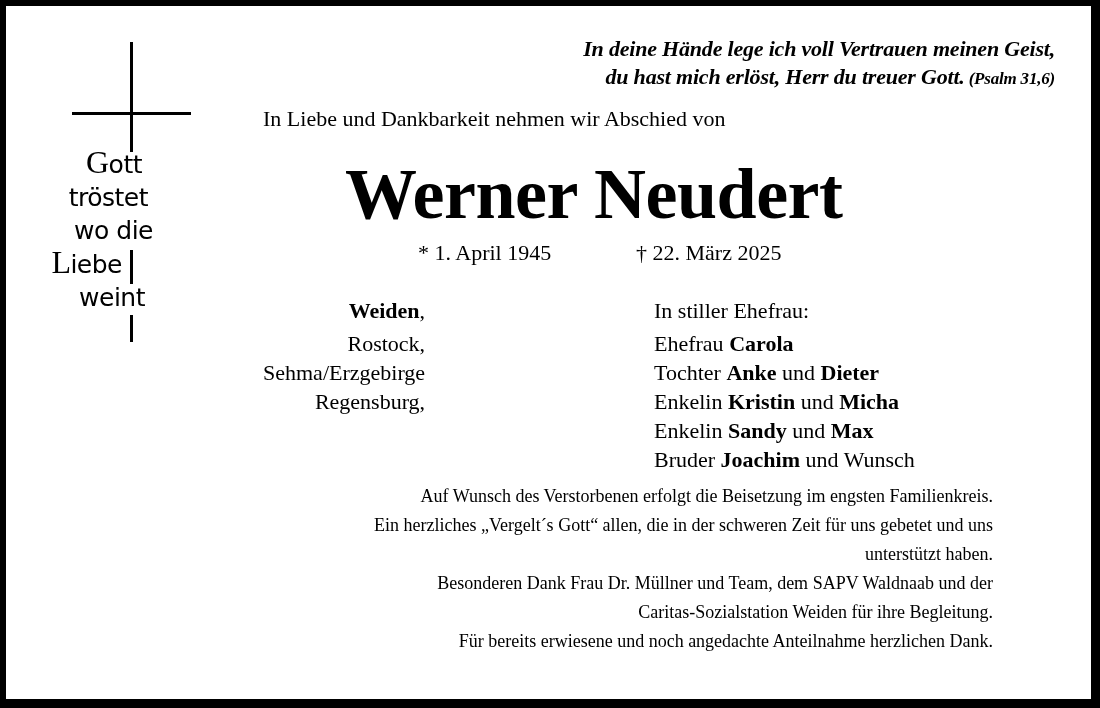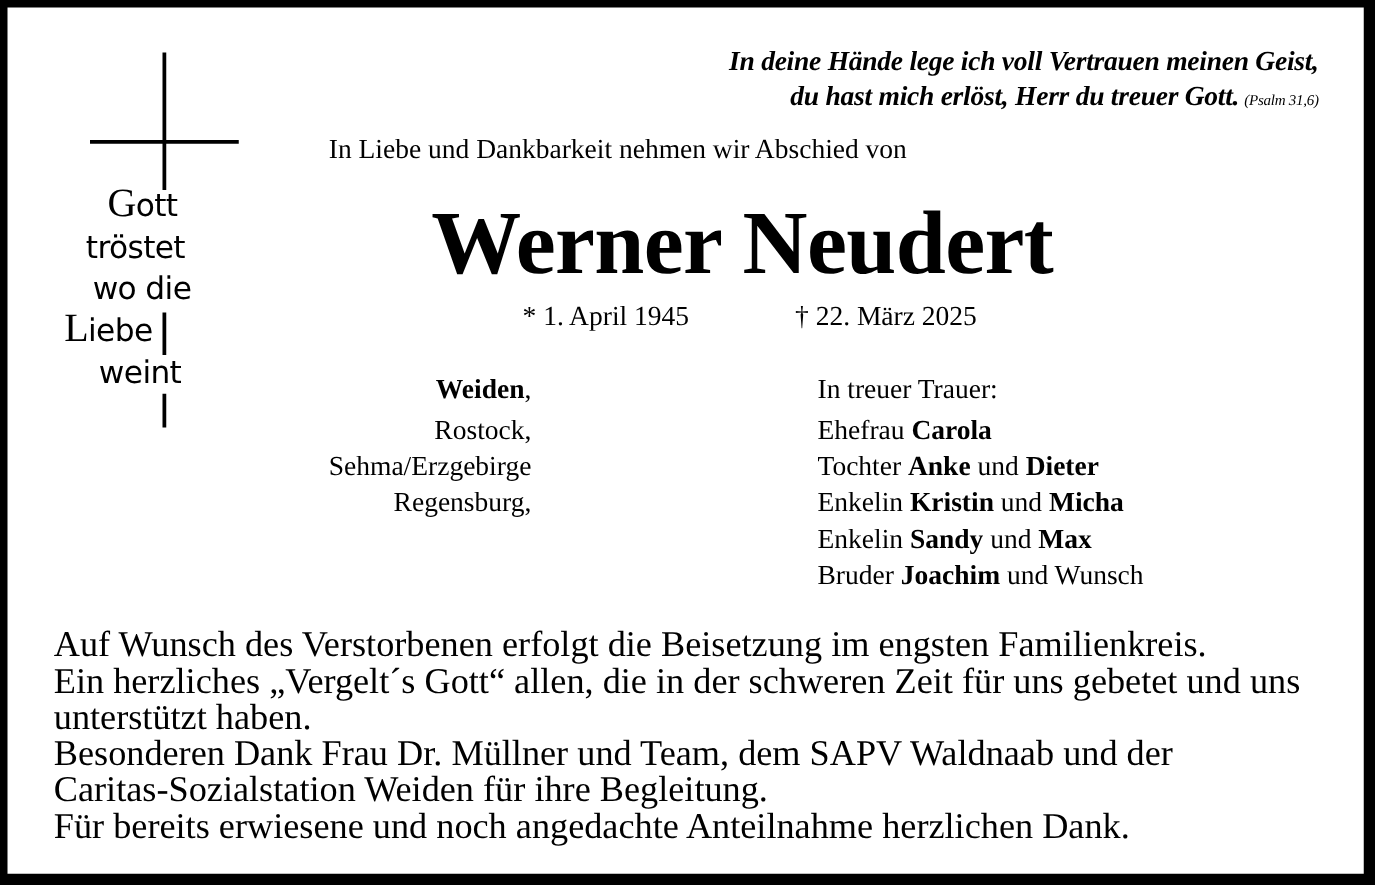--- a/index.html
+++ b/index.html
@@ -57,23 +57,23 @@
       font-style: italic;
       font-weight: bold;
       font-size: 22px;
       text-align: right;
       white-space: nowrap;
       letter-spacing: -0.2px;
     }
     .quote-1 { top: 36px; }
     .quote-2 { top: 64px; }
     .quote-ref {
-      font-weight: normal;
+      font-weight: bold;
       font-style: italic;
-      font-size: 12px;
+      font-size: 17px;
       margin-left: 4px;
     }
 
     .intro {
       left: 263px;
       top: 106px;
       font-size: 22px;
       white-space: nowrap;
     }
     .name {
@@ -112,24 +112,25 @@
       left: 654px;
       top: 296px;
       font-size: 22px;
       line-height: 29px;
     }
     .mourners .m-head { margin-bottom: 4px; }
     .mourners div { white-space: nowrap; }
 
     .footer {
       left: 43px;
-      top: 502px;
-      font-size: 29px;
+      top: 482px;
+      font-size: 18px;
       line-height: 29px;
       width: 950px;
+      text-align: right;
     }
     .footer div { white-space: nowrap; }
     .b { font-weight: bold; }
   </style>
 </head>
 <body>
 
 <div class="frame"></div>
 
 <div class="abs cross-v1"></div>
@@ -152,21 +153,21 @@
 <div class="abs died">† 22. März 2025</div>
 
 <div class="abs places">
   <div class="p-first"><span class="b">Weiden</span><span>,</span></div>
   <div>Rostock,</div>
   <div>Sehma/Erzgebirge</div>
   <div>Regensburg,</div>
 </div>
 
 <div class="abs mourners">
-  <div class="m-head">In treuer Trauer:</div>
+  <div class="m-head">In stiller Ehefrau:</div>
   <div><span>Ehefrau </span><span class="b">Carola</span></div>
   <div><span>Tochter </span><span class="b">Anke</span><span> und </span><span class="b">Dieter</span></div>
   <div><span>Enkelin </span><span class="b">Kristin</span><span> und </span><span class="b">Micha</span></div>
   <div><span>Enkelin </span><span class="b">Sandy</span><span> und </span><span class="b">Max</span></div>
   <div><span>Bruder </span><span class="b">Joachim</span><span> und Wunsch</span></div>
 </div>
 
 <div class="abs footer">
   <div>Auf Wunsch des Verstorbenen erfolgt die Beisetzung im engsten Familienkreis.</div>
   <div>Ein herzliches „Vergelt´s Gott“ allen, die in der schweren Zeit für uns gebetet und uns</div>

